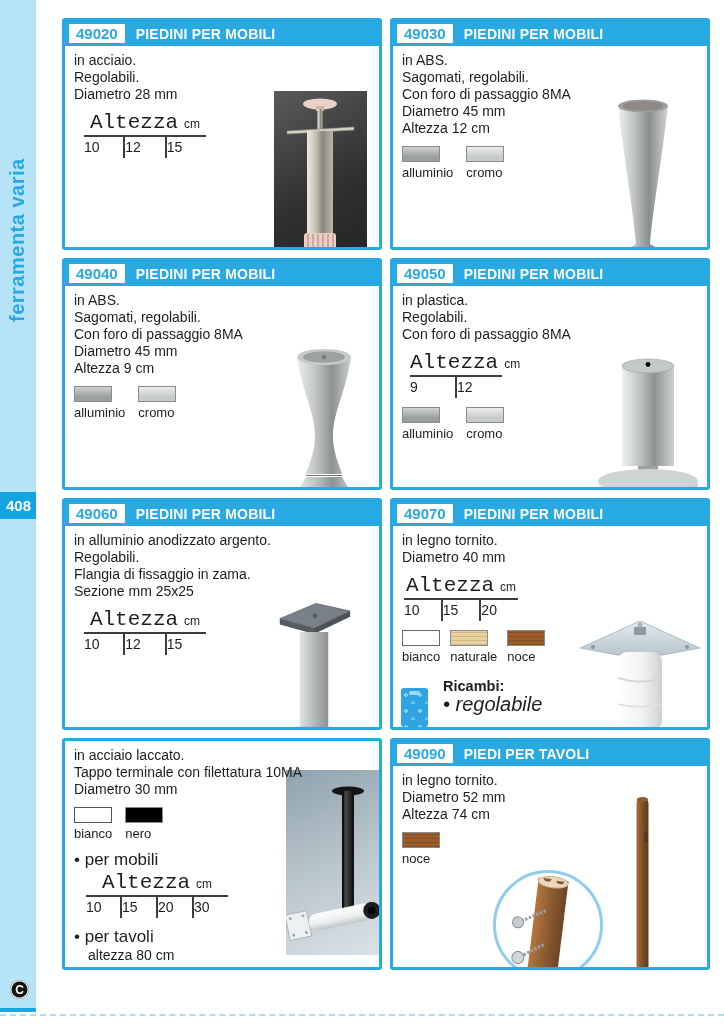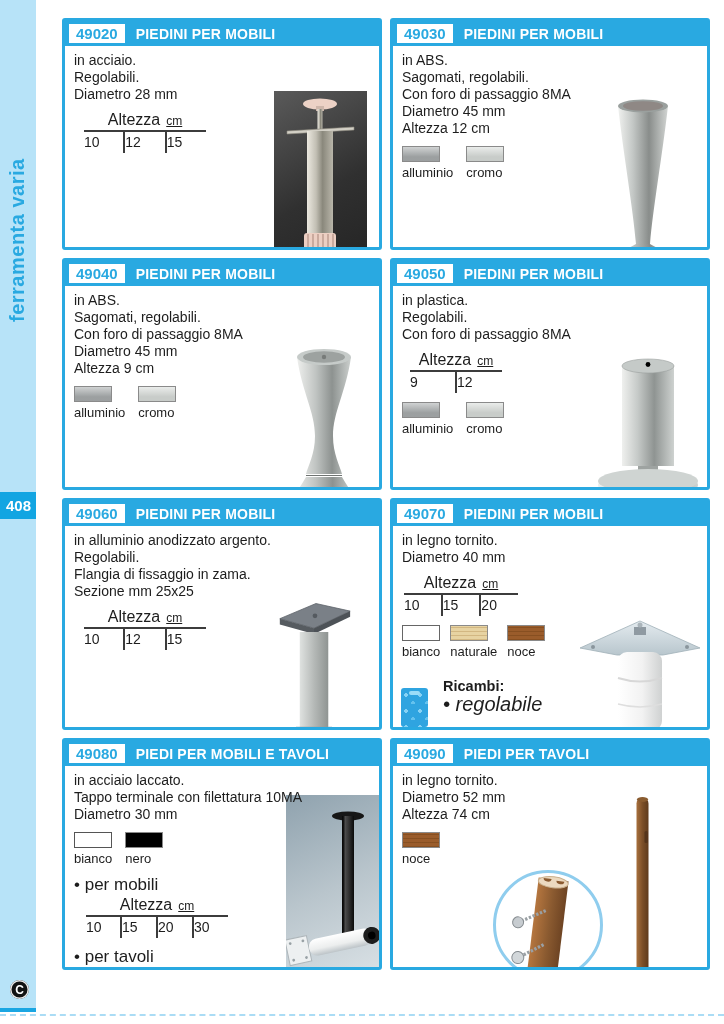--- a/index.html
+++ b/index.html
@@ -24,22 +24,22 @@
     background:#fff;position:relative;overflow:hidden;}
   .cell-head{height:25px;background:#29a9e1;display:flex;align-items:center;padding-left:4px;}
   .code{background:#fff;color:#29a9e1;font-weight:bold;font-size:15px;line-height:19px;padding:0 7px;}
   .title{color:#fff;font-weight:bold;font-size:14px;letter-spacing:.2px;margin-left:11px;}
   .cell-body{position:relative;padding:6px 8px 0 9px;height:195px;}
   .line{font-size:14px;line-height:17px;white-space:nowrap;position:relative;z-index:2;}
 
   
   .alt-table{margin-top:8px;position:relative;z-index:2;}
   .alt-head{text-align:center;border-bottom:2px solid #3c3c3c;padding-bottom:1px;}
-  .alt-label{font-size:16px;}
-  .alt-unit{font-size:12px;margin-left:6px;text-decoration:underline;}
+  .alt-label{font-size:21px;font-family:Liberation Mono, monospace;}
+  .alt-unit{font-size:12px;margin-left:6px;}
   .alt-vals{display:flex;}
   .alt-vals span{flex:1;font-size:14px;line-height:21px;border-left:2px solid #3c3c3c;}
   .alt-vals span:first-child{border-left:none;}
   .cols2{width:92px;margin-left:8px;}
   .cols3{width:122px;margin-left:10px;}
   .cols3.tight{margin-left:2px;width:114px;}
   .cols4{width:142px;margin-left:12px;}
 
   
   .swatches{display:flex;gap:13px;margin-top:9px;position:relative;z-index:2;}
@@ -377,24 +377,20 @@
           <path d="M39,96 q22,6 44,0" stroke="#dedede" stroke-width="1.6" fill="none"></path>
           <rect x="53" y="122" width="16" height="6" fill="#b9bec2"></rect>
           <ellipse cx="61" cy="131" rx="12" ry="4.5" fill="#969ca4"></ellipse>
           <ellipse cx="61" cy="134.5" rx="9" ry="3" fill="#2e3134"></ellipse>
         </svg>
       </div>
     </div>
   </section>
 
   <section class="cell">
-    <header class="cell-head">
-      <span class="code">49080</span>
-      <span class="title">PIEDI PER MOBILI E TAVOLI</span>
-    </header>
     <div class="cell-body">
       <div class="line">in acciaio laccato.</div>
       <div class="line">Tappo terminale con filettatura 10MA</div>
       <div class="line">Diametro 30 mm</div>
       <div class="swatches">
         <div class="swatch">
           <div class="chip" style="border-color: rgb(85, 85, 85); background-color: rgb(255, 255, 255);"></div>
           <div class="chip-label">bianco</div>
         </div>
         <div class="swatch">

